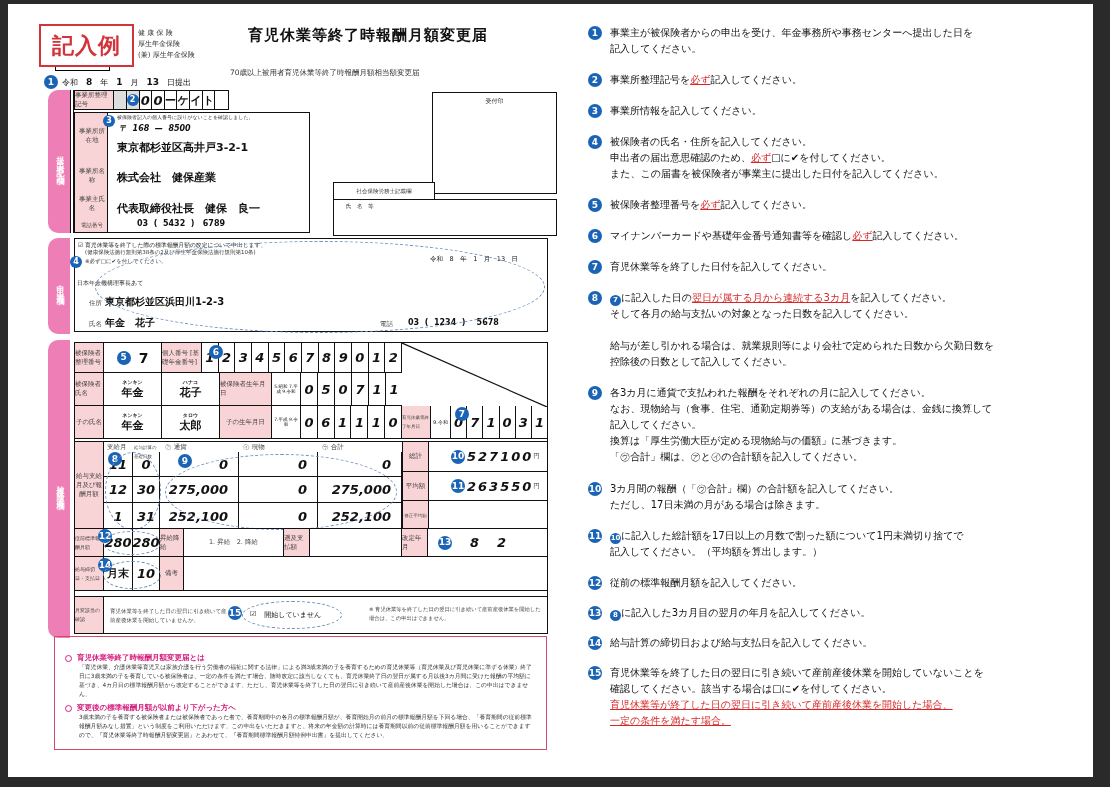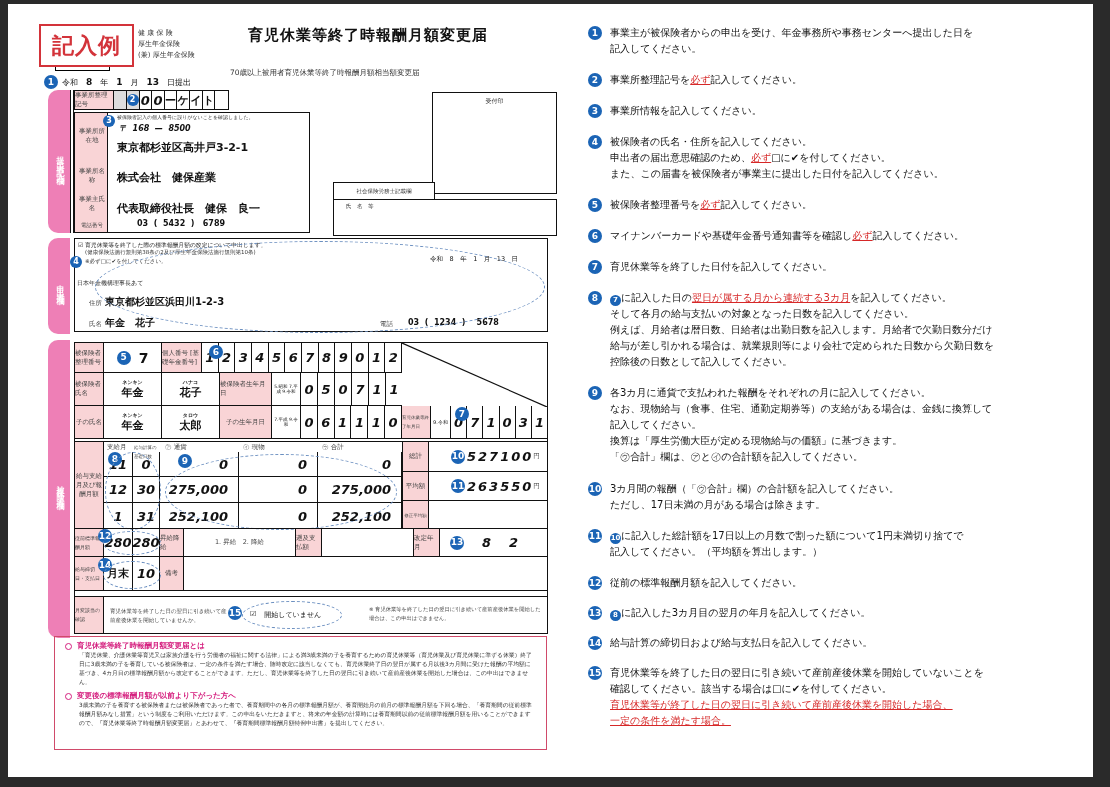--- a/index.html
+++ b/index.html
@@ -27,21 +27,21 @@
   .box { border: 1.4px solid #111; background: #fff; }
   .pink { background: #f9d4d6; }
   .lbl { font-size: 6.5px; color: #444; line-height: 9px; }
   .big { font-weight: bold; font-size: 11px; color: #111; }
   .bigger { font-weight: bold; font-size: 13px; color: #111; font-style: italic; }
 
   .grid { display: flex; }
   .cell { border-right: 1px solid #111; display: flex; align-items: center; justify-content: center; }
   .dash-oval { position: absolute; border: 1.2px dashed #6b8fc0; border-radius: 50%; pointer-events: none; }
 
-  .note-box { left: 46px; top: 632px; width: 493px; height: 114px; border: 1px solid #d04a6a; padding: 4px 10px; }
+  .note-box { left: 46px; top: 632px; width: 493px; height: 114px; border: 1px solid #d04a6a; padding: 16px 10px; }
   .note-h { color: #d5207f; font-weight: bold; font-size: 7.5px; display: flex; align-items: center; gap: 5px; }
   .note-h::before { content: ""; width: 5px; height: 5px; border: 1.5px solid #d5207f; border-radius: 50%; display: inline-block; }
   .note-p { font-size: 5.8px; color: #333; line-height: 9px; padding-left: 14px; }
 
   
   .instr { position: absolute; left: 580px; top: 21px; width: 490px; }
   .ins-item { display: flex; gap: 8px; font-size: 10px; line-height: 16px; color: #111; }
   .ins-item .badge { margin-top: 1px; }
   .ins-text { flex: 1; }
   .red-u { color: #d62828; text-decoration: underline; }
@@ -292,21 +292,21 @@
           <div style="flex:1;"></div>
         </div>
       </div>
     </div>
 
     <div class="abs grid" style="left:0;top:185px;width:472px;height:29px;border-top:1px solid #111;border-bottom:1px solid #111;">
       <div class="cell pink lbl" style="width:29px;font-size:5px;">従前標準報酬月額</div>
       <div class="cell bigger" style="width:29px;">280</div>
       <div class="cell bigger" style="width:27px;">280</div>
       <div class="cell pink lbl" style="width:24px;">昇給降給</div>
-      <div class="cell lbl" style="width:112px;">1. 昇給　2. 降給</div>
+      <div class="cell lbl" style="width:100px;">1. 昇給　2. 降給</div>
       <div class="cell pink lbl" style="width:26px;">遡及支払額</div>
       <div class="cell" style="width:92px;"></div>
       <div class="cell pink lbl" style="width:26px;">改定年月</div>
       <div style="flex:1;display:flex;align-items:center;gap:18px;padding-left:10px;">
         <span class="badge">13</span>
         <b class="bigger">8</b>
         <b class="bigger">2</b>
       </div>
     </div>
     <span class="abs badge" style="left:23px;top:186px;">12</span>
@@ -367,21 +367,21 @@
       <div class="ins-item" style="margin-top: 15px;">
         <span class="badge">6</span>
         <div class="ins-text"><span>マイナンバーカードや基礎年金番号通知書等を確認し</span><span class="red-u">必ず</span><span>記入してください。</span></div>
       </div>
       <div class="ins-item" style="margin-top: 15px;">
         <span class="badge">7</span>
         <div class="ins-text"><span>育児休業等を終了した日付を記入してください。</span></div>
       </div>
       <div class="ins-item" style="margin-top: 15px;">
         <span class="badge">8</span>
-        <div class="ins-text"><span class="inline-badge">7</span><span>に記入した日の</span><span class="red-u">翌日が属する月から連続する3カ月</span><span>を記入してください。</span><br><span>そして各月の給与支払いの対象となった日数を記入してください。</span><br><span>例えば、月給者は暦日数、日給者は出勤日数を記入します。月給者で欠勤日数分だけ</span><br><span>給与が差し引かれる場合は、就業規則等により会社で定められた日数から欠勤日数を</span><br><span>控除後の日数として記入してください。</span></div>
+        <div class="ins-text"><span class="inline-badge">7</span><span>に記入した日の</span><span class="red-u">翌日が属する月から連続する3カ月</span><span>を記入してください。</span><br><span>そして各月の給与支払いの対象となった日数を記入してください。</span><br><br><span>給与が差し引かれる場合は、就業規則等により会社で定められた日数から欠勤日数を</span><br><span>控除後の日数として記入してください。</span></div>
       </div>
       <div class="ins-item" style="margin-top: 15px;">
         <span class="badge">9</span>
         <div class="ins-text"><span>各3カ月に通貨で支払われた報酬をそれぞれの月に記入してください。</span><br><span>なお、現物給与（食事、住宅、通勤定期券等）の支給がある場合は、金銭に換算して</span><br><span>記入してください。</span><br><span>換算は「厚生労働大臣が定める現物給与の価額」に基づきます。</span><br><span>「㋒合計」欄は、㋐と㋑の合計額を記入してください。</span></div>
       </div>
       <div class="ins-item" style="margin-top: 16px;">
         <span class="badge">10</span>
         <div class="ins-text"><span>3カ月間の報酬（「㋒合計」欄）の合計額を記入してください。</span><br><span>ただし、17日未満の月がある場合は除きます。</span></div>
       </div>
       <div class="ins-item" style="margin-top: 15px;">

